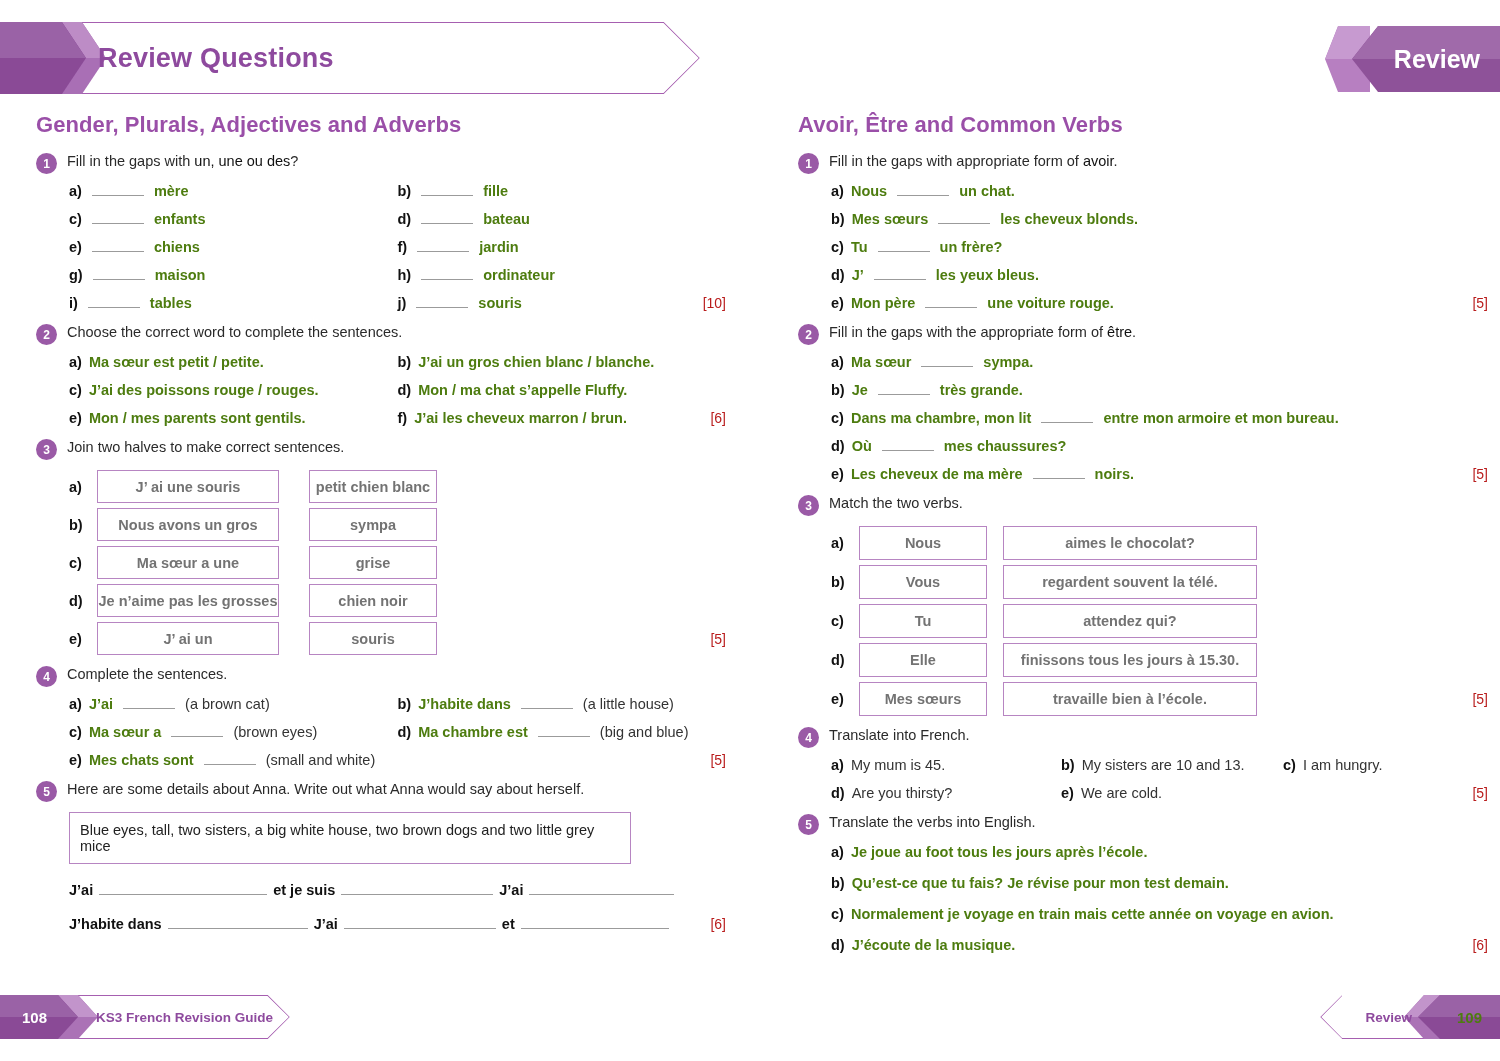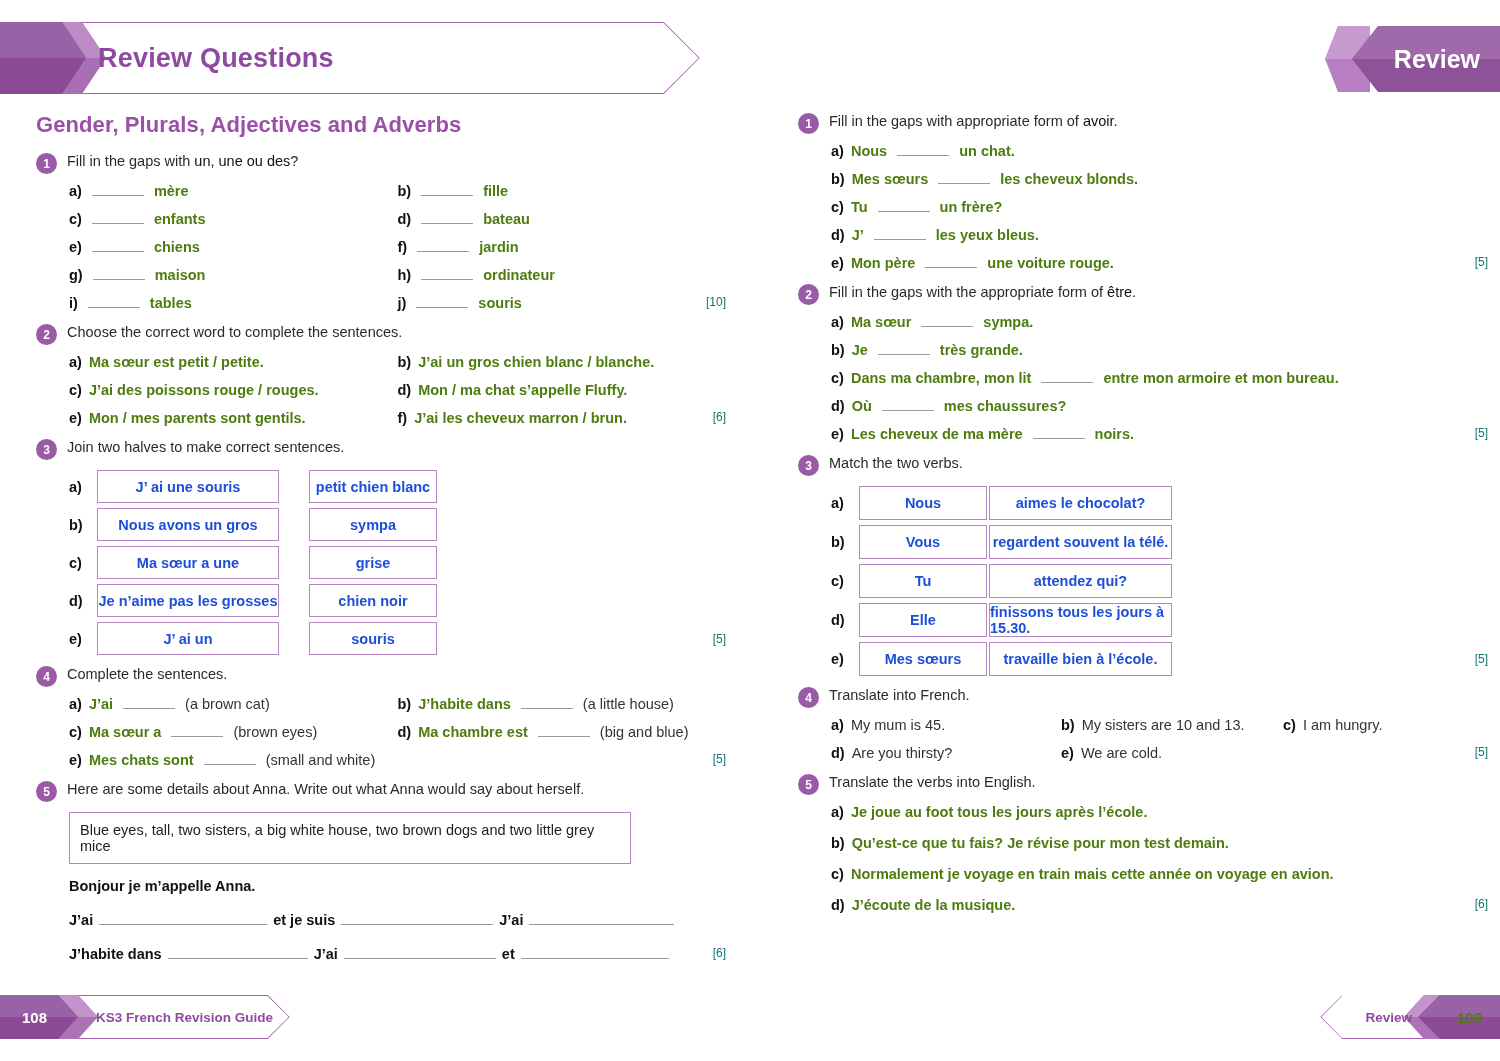--- a/index.html
+++ b/index.html
@@ -108,40 +108,40 @@
   .half.wide { width: 100%; }
   .lbl { font-weight: bold; font-size: 14.5px; color: #111; white-space: nowrap; }
   .txt { font-size: 14.5px; color: #4d7c0f; }
   .txt.b { font-weight: bold; }
   .txt.n { font-weight: normal; color: #333; }
   .blank {
     display: inline-block; width: 52px; border-bottom: 1px solid #9b9b9b;
     height: 12px; margin: 0 3px;
   }
   .marks {
-    position: absolute; right: 0; font-size: 12px; color: #0f766e; font-weight: normal;
+    position: absolute; right: 0; font-size: 14px; color: #b91c1c; font-weight: normal;
   }
 
   
   .match { margin-top: 10px; padding-left: 33px; position: relative; }
   .match-row { display: flex; align-items: center; margin-bottom: 5px; position: relative; }
   .match-letter {
     width: 28px; font-weight: bold; font-size: 14.5px; color: #111;
   }
   .mbox {
     border: 1.3px solid #b785c2; background: #fff;
-    font-size: 14.5px; font-weight: bold; color: #1d4ed8;
+    font-size: 14.5px; font-weight: bold; color: #737373;
     display: flex; align-items: center; justify-content: center;
-    height: 33px; 
+    height: 33px; text-align: center;
   }
   .mbox.l { width: 182px; }
   .mbox.r { width: 128px; margin-left: 30px; }
   
   .match.rp .mbox.l { width: 128px; }
-  .match.rp .mbox.r { width: 183px; margin-left: 2px; }
+  .match.rp .mbox.r { width: 254px; margin-left: 16px; }
   .match.rp .match-row { margin-bottom: 5px; }
   .match.rp .mbox { height: 34px; }
 
   
   .info-box {
     margin: 10px 0 0 33px; border: 1.3px solid #b785c2; background: #fff;
     padding: 9px 10px; font-size: 14.5px; color: #222; width: 562px;
   }
   .bonjour { margin: 14px 0 0 33px; font-size: 14.5px; font-weight: bold; color: #111; }
   .writeline { margin: 18px 0 0 33px; display: flex; align-items: baseline;
@@ -445,21 +445,20 @@
         </div>
       </div>
     </div>
 
     <div class="q">
       <div class="q-head">
         <div class="q-num">5</div>
         <div class="q-text">Here are some details about Anna. Write out what Anna would say about herself.</div>
       </div>
       <div class="info-box">Blue eyes, tall, two sisters, a big white house, two brown dogs and two little grey mice</div>
-      <div class="bonjour">Bonjour je m’appelle Anna.</div>
       <div class="writeline">
         <span>J’ai</span>
         <span class="wl" style="width:168px;margin:0 6px;"></span>
         <span>et je suis</span>
         <span class="wl" style="width:152px;margin:0 6px;"></span>
         <span>J’ai</span>
         <span class="wl" style="width:145px;margin:0 6px;"></span>
       </div>
       <div class="writeline">
         <span>J’habite dans</span>
@@ -469,20 +468,21 @@
         <span>et</span>
         <span class="wl" style="width:148px;margin:0 6px;"></span>
         <span class="marks">[6]</span>
       </div>
     </div>
 
   </div>
 
   <div class="col col-right">
 
+    <div class="sec-title">Avoir, Être and Common Verbs</div>
 
     <div class="q">
       <div class="q-head">
         <div class="q-num">1</div>
         <div class="q-text"><span>Fill in the gaps with appropriate form of </span><b>avoir</b><span>.</span></div>
       </div>
       <div class="items">
         <div class="row2">
           <div class="half wide">
               <span class="lbl">a)</span>

